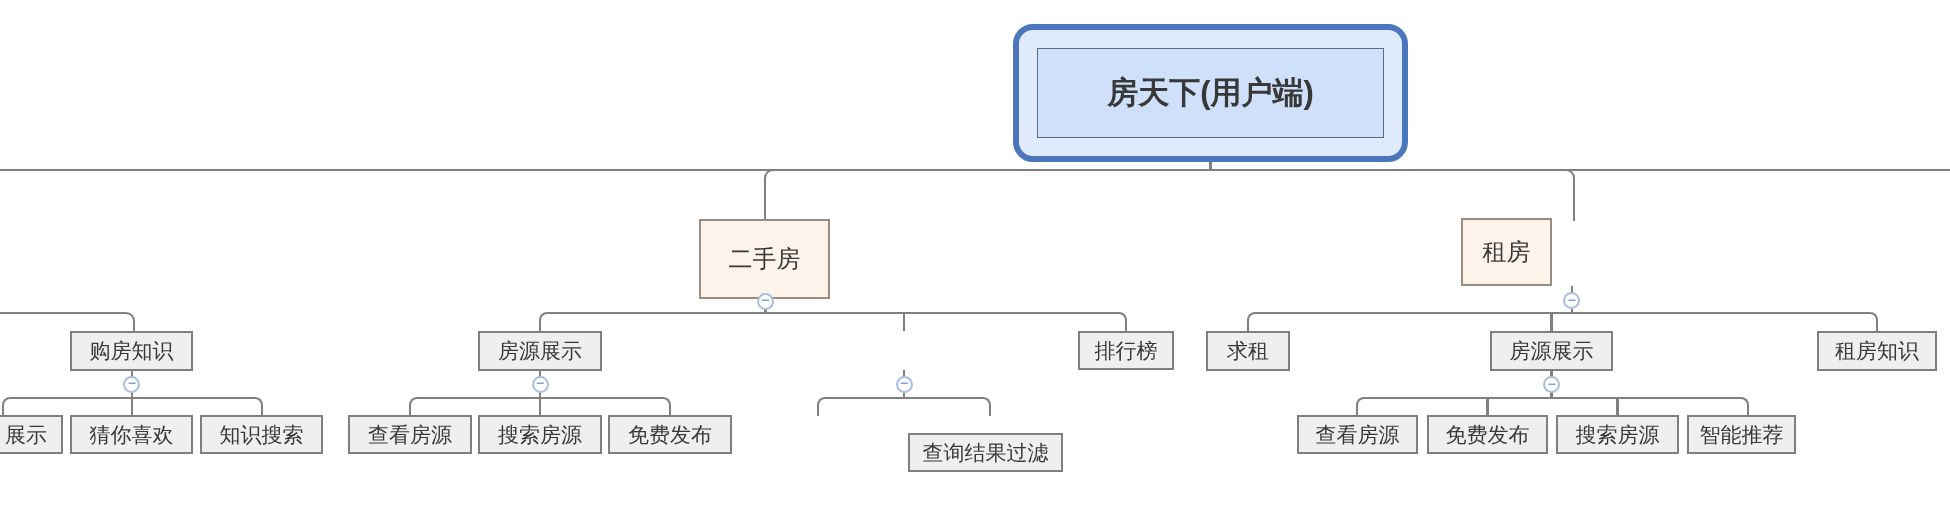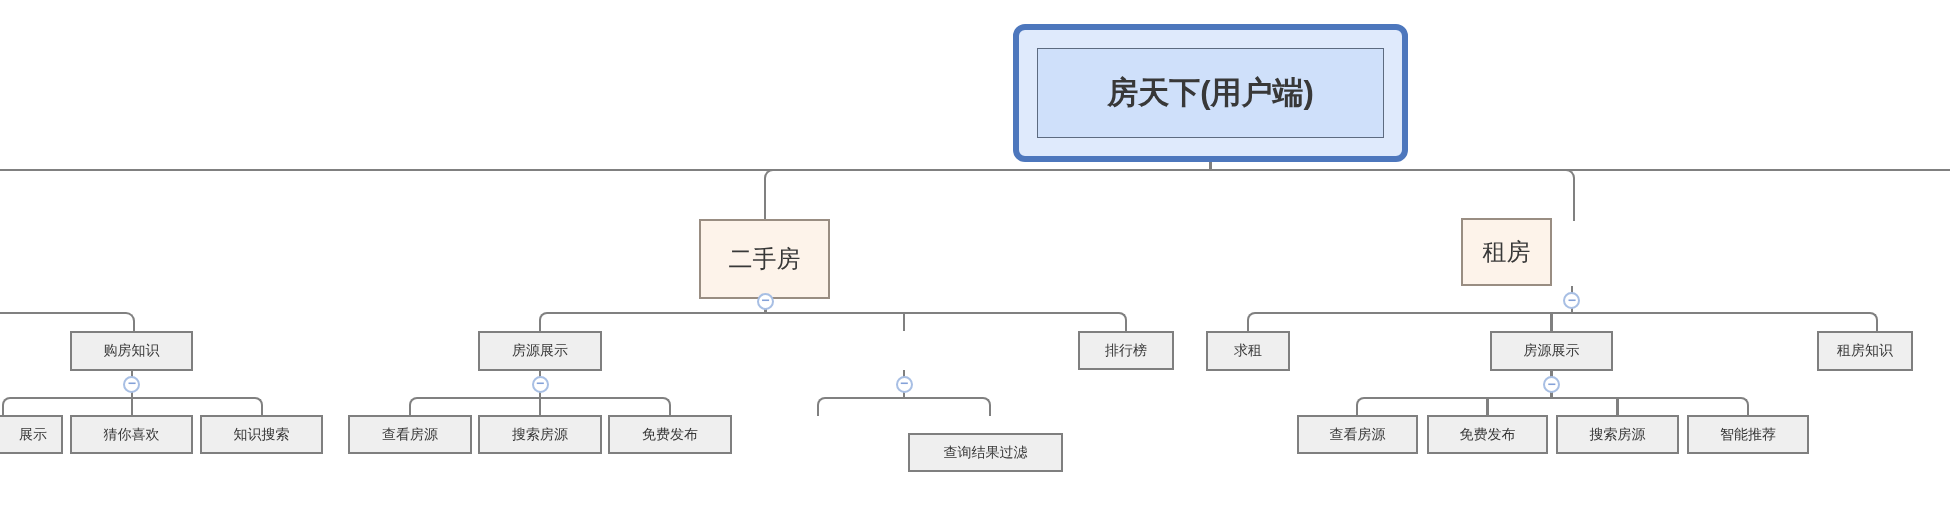--- a/index.html
+++ b/index.html
@@ -10,24 +10,24 @@
   }
   
   .ln{position:absolute;background:#808080;}
   .el-tl{position:absolute;border-left:2.5px solid #808080;border-top:2.5px solid #808080;border-top-left-radius:9px;}
   .el-tr{position:absolute;border-right:2.5px solid #808080;border-top:2.5px solid #808080;border-top-right-radius:9px;}
   .bracket{position:absolute;box-sizing:border-box;
     border-left:2.5px solid #808080;border-top:2.5px solid #808080;border-right:2.5px solid #808080;
     border-top-left-radius:8px;border-top-right-radius:8px;}
   
   .node{position:absolute;box-sizing:border-box;background:#efefef;border:2.5px solid #7f7f7f;
-    display:flex;align-items:center;justify-content:center;font-size:14px;white-space:nowrap;cursor:default;}
+    display:flex;align-items:center;justify-content:center;font-size:21px;white-space:nowrap;cursor:default;}
   .branch{background:#fdf3ea;border-color:#998d82;font-size:24px;}
   .cut{justify-content:flex-end;padding-right:14px;}
-  .root{position:absolute;box-sizing:border-box;border:6px solid #4d77bd;border-radius:12px;
+  .root{position:absolute;box-sizing:border-box;border:6px solid #4d77bd;border-radius:20px;
     background:#dfeafc;padding:18px;}
   .root-inner{box-sizing:border-box;width:100%;height:100%;border:1.5px solid #5d6b80;background:#cfe0fa;
     display:flex;align-items:center;justify-content:center;font-size:31px;font-weight:bold;}
   
   .minus{position:absolute;box-sizing:border-box;width:17px;height:17px;border:2px solid #a8bfe4;
     border-radius:50%;background:#ffffff;display:flex;align-items:center;justify-content:center;cursor:pointer;}
   .minus span{font-size:14px;line-height:1;font-weight:bold;color:#84a1d8;margin-top:-2px;}
 </style>
 </head>
 <body>
@@ -85,21 +85,21 @@
   </div>
   <div class="node" style="left:1078px;top:331px;width:96px;height:39px">
     <span>排行榜</span>
   </div>
   <div class="node" style="left:1206px;top:331px;width:84px;height:40px">
     <span>求租</span>
   </div>
   <div class="node" style="left:1490px;top:331px;width:123px;height:40px">
     <span>房源展示</span>
   </div>
-  <div class="node" style="left:1817px;top:331px;width:96px;height:40px">
+  <div class="node" style="left:1817px;top:331px;width:120px;height:40px">
     <span>租房知识</span>
   </div>
 
   <div class="node cut" style="left:-57px;top:415px;width:120px;height:39px">
     <span>展示</span>
   </div>
   <div class="node" style="left:70px;top:415px;width:123px;height:39px">
     <span>猜你喜欢</span>
   </div>
   <div class="node" style="left:200px;top:415px;width:123px;height:39px">
@@ -119,21 +119,21 @@
   </div>
   <div class="node" style="left:1297px;top:415px;width:121px;height:39px">
     <span>查看房源</span>
   </div>
   <div class="node" style="left:1427px;top:415px;width:121px;height:39px">
     <span>免费发布</span>
   </div>
   <div class="node" style="left:1556px;top:415px;width:123px;height:39px">
     <span>搜索房源</span>
   </div>
-  <div class="node" style="left:1687px;top:415px;width:122px;height:39px">
+  <div class="node" style="left:1687px;top:415px;width:109px;height:39px">
     <span>智能推荐</span>
   </div>
 
   <div class="minus" style="left:756.75px;top:292.5px">
     <span>−</span>
   </div>
   <div class="minus" style="left:1563.25px;top:292px">
     <span>−</span>
   </div>
   <div class="minus" style="left:123.25px;top:375.5px">

